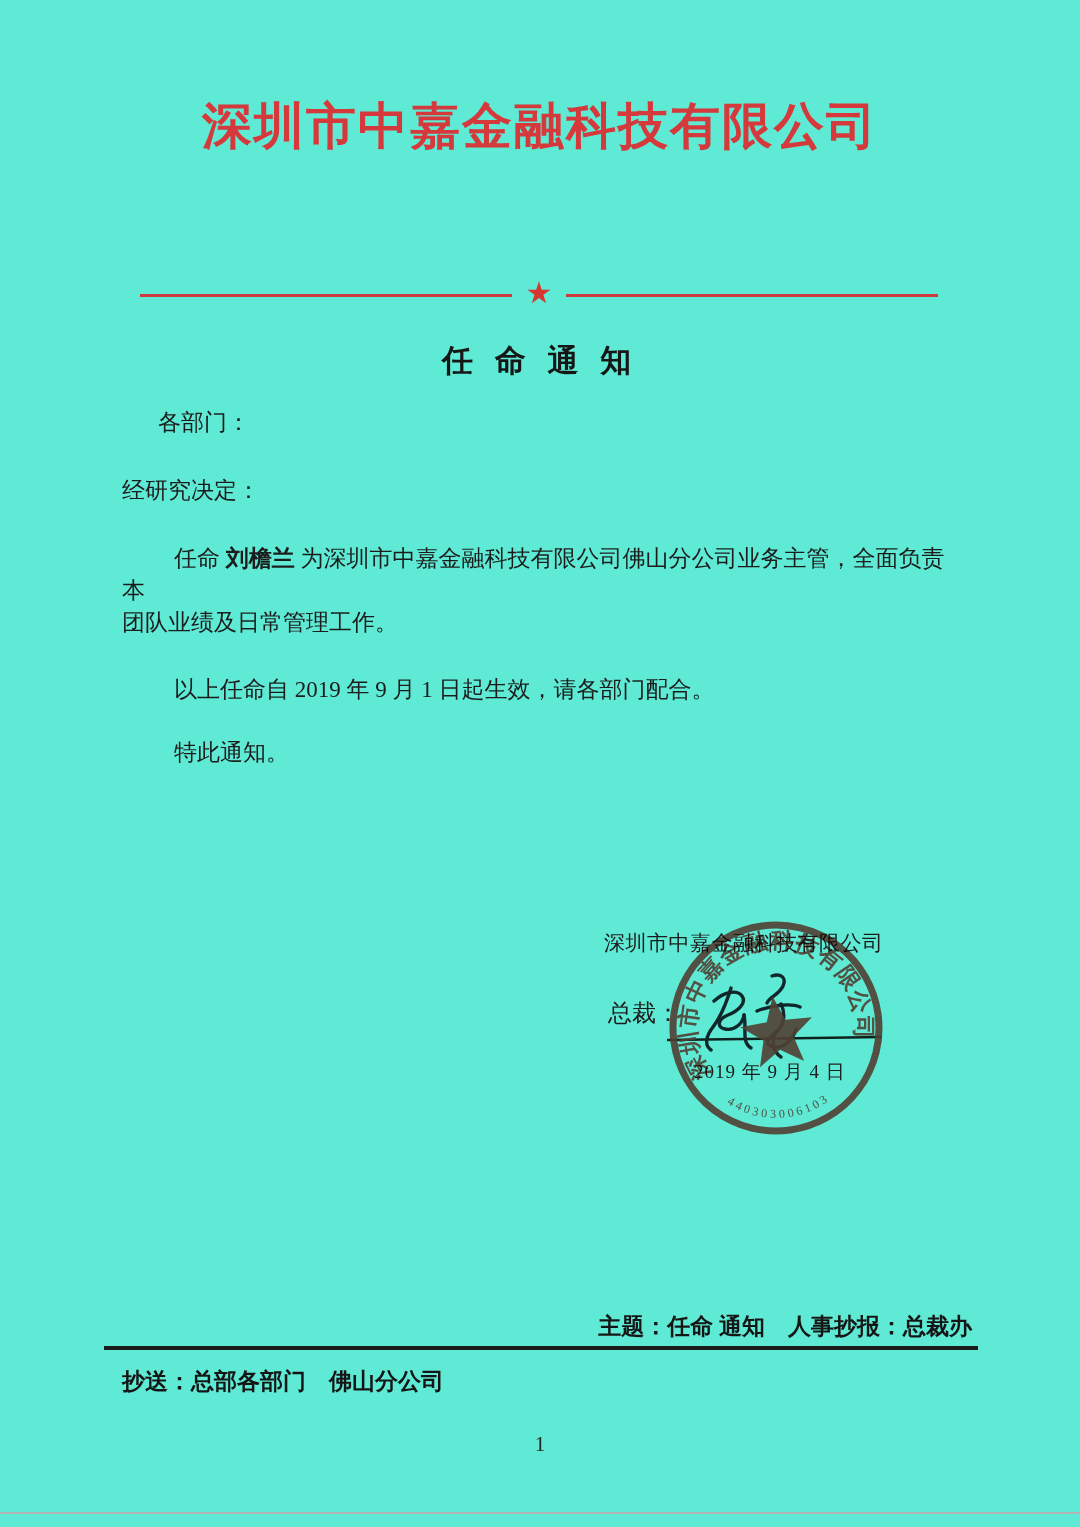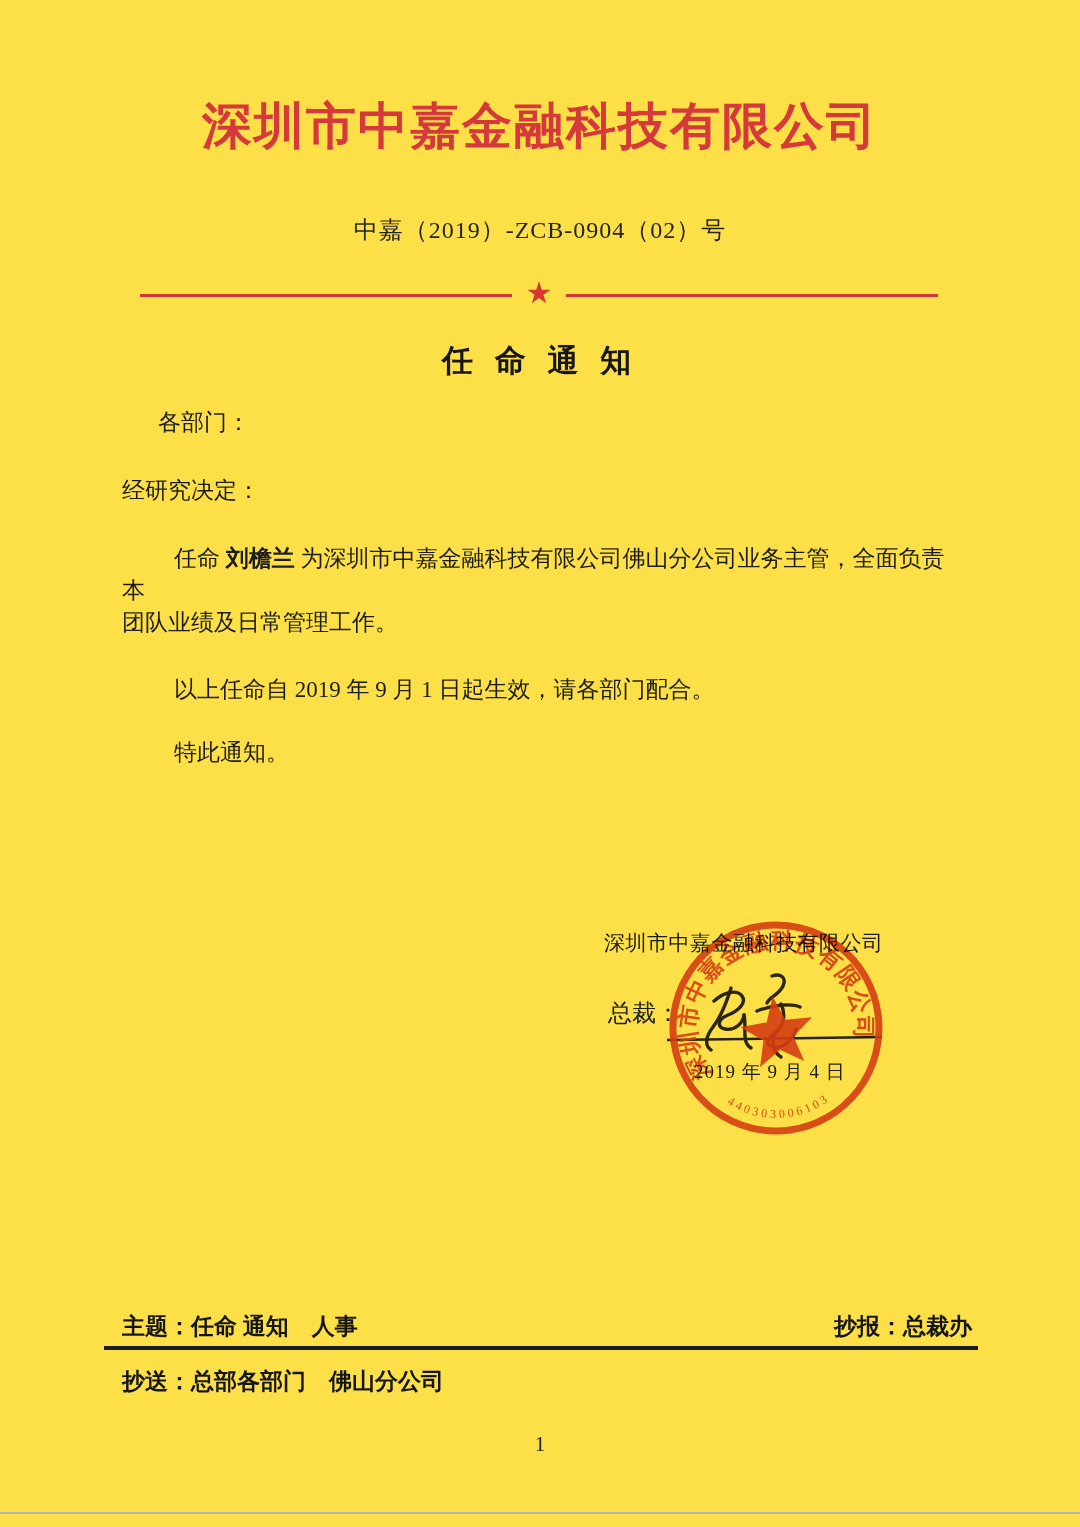--- a/index.html
+++ b/index.html
@@ -1,19 +1,19 @@
 <!DOCTYPE html>
 <html><head>
 <meta charset="utf-8">
 <style>
   html,body{margin:0;padding:0;background:#ffffff;}
   .page{
     position:relative;
     width:1080px;height:1527px;
-    background:#fde047;
+    background:#5eead4;
     font-family:"Liberation Serif","DejaVu Serif",serif;
     color:#1f1f1f;
     overflow:hidden;
   }
   .abs{position:absolute;}
   .center{left:0;width:100%;text-align:center;}
 
   .company-title{
     top:96px;
     font-size:50px;
@@ -68,21 +68,21 @@
     top:1059px;left:686px;
     font-size:19px;color:#1c1c1c;letter-spacing:1px;padding-left:8px;
   }
   .footer-row{
     left:122px;right:108px;
     font-size:23px;
     font-weight:bold;
     color:#151515;
     display:flex;justify-content:space-between;
   }
-  .footer-subject{top:1311px;}
+  .footer-subject{top:1311px;justify-content:flex-end;}
   .footer-thickline{
     top:1346px;left:104px;width:874px;height:4px;
     background:#1c1c1c;
   }
   .footer-copysend{top:1366px;align-items:center;}
   .page-number{
     top:1432px;
     font-size:21px;color:#222;
   }
   .bottom-edge{
@@ -95,21 +95,20 @@
     mix-blend-mode:multiply;
   }
 </style>
 </head>
 <body>
 
 <div class="page">
 
   <div class="abs center company-title">深圳市中嘉金融科技有限公司</div>
 
-  <div class="abs center doc-number">中嘉（2019）-ZCB-0904（02）号</div>
 
   <div class="abs divider">
     <div class="rule"></div>
     <div class="star">★</div>
     <div class="rule"></div>
   </div>
 
   <div class="abs center notice-title">任 命 通 知</div>
 
   <div class="abs body-line" style="top:407px;margin-left:36px;">各部门：</div>

